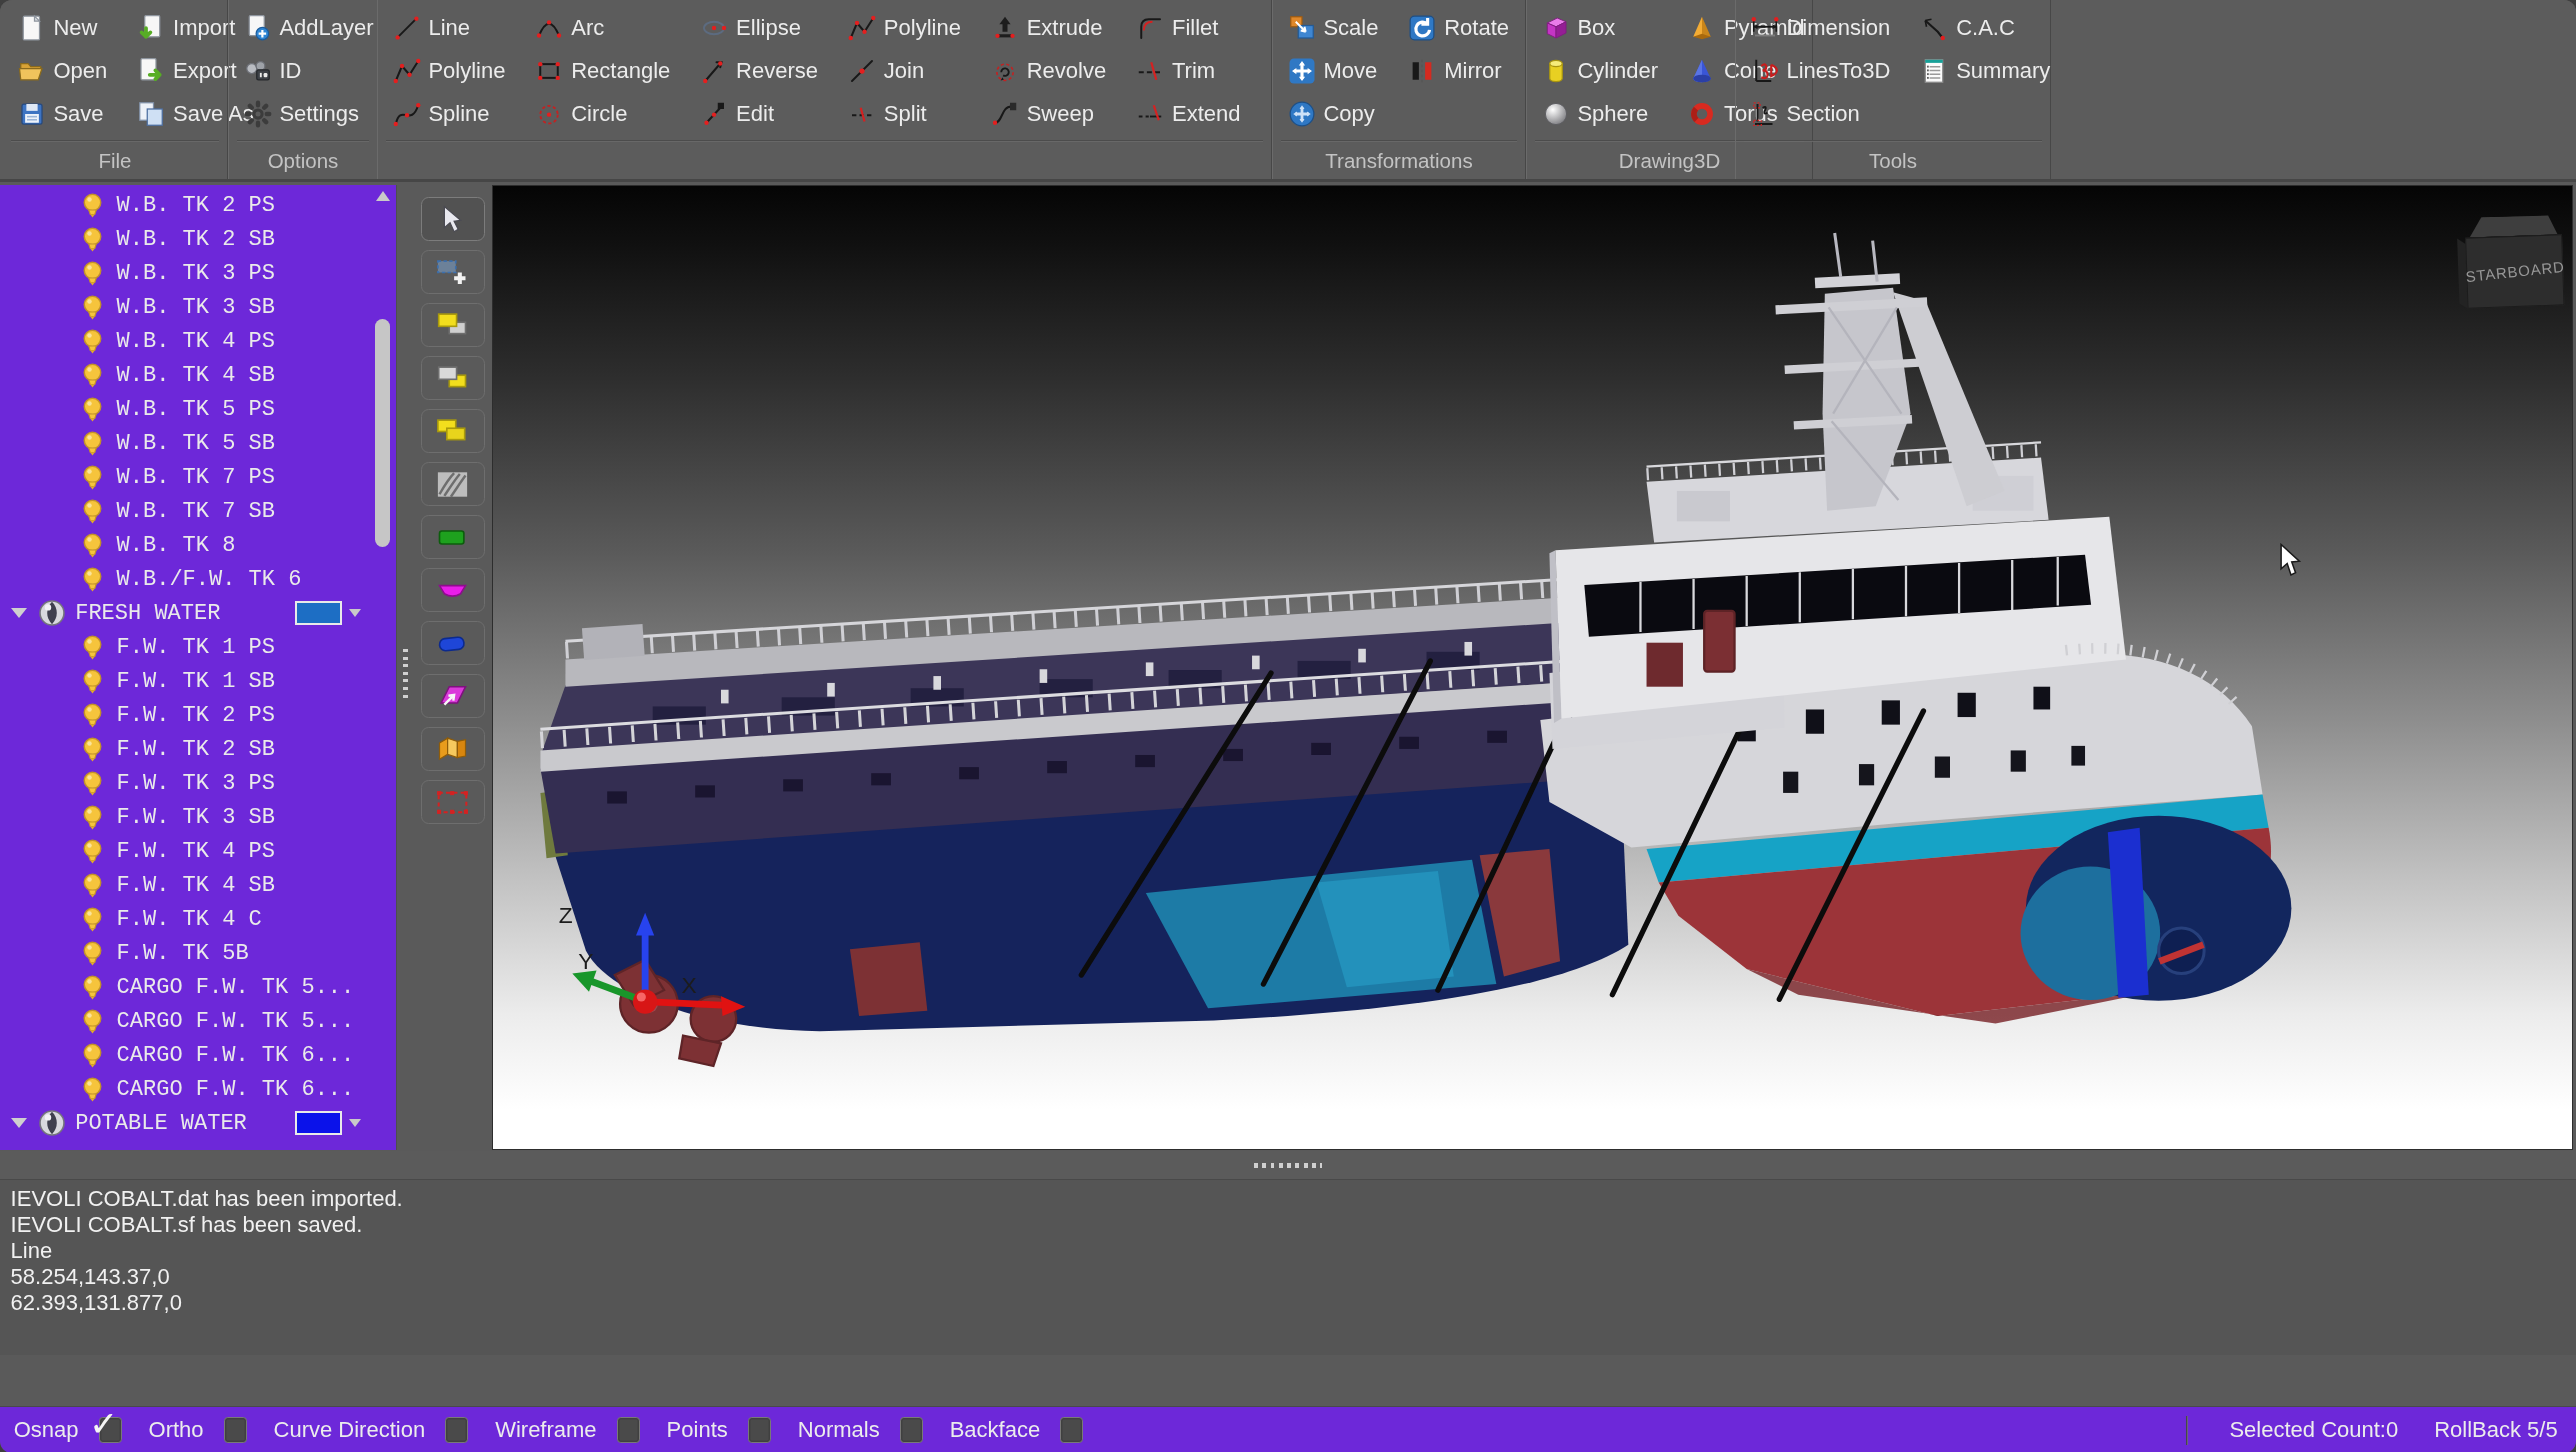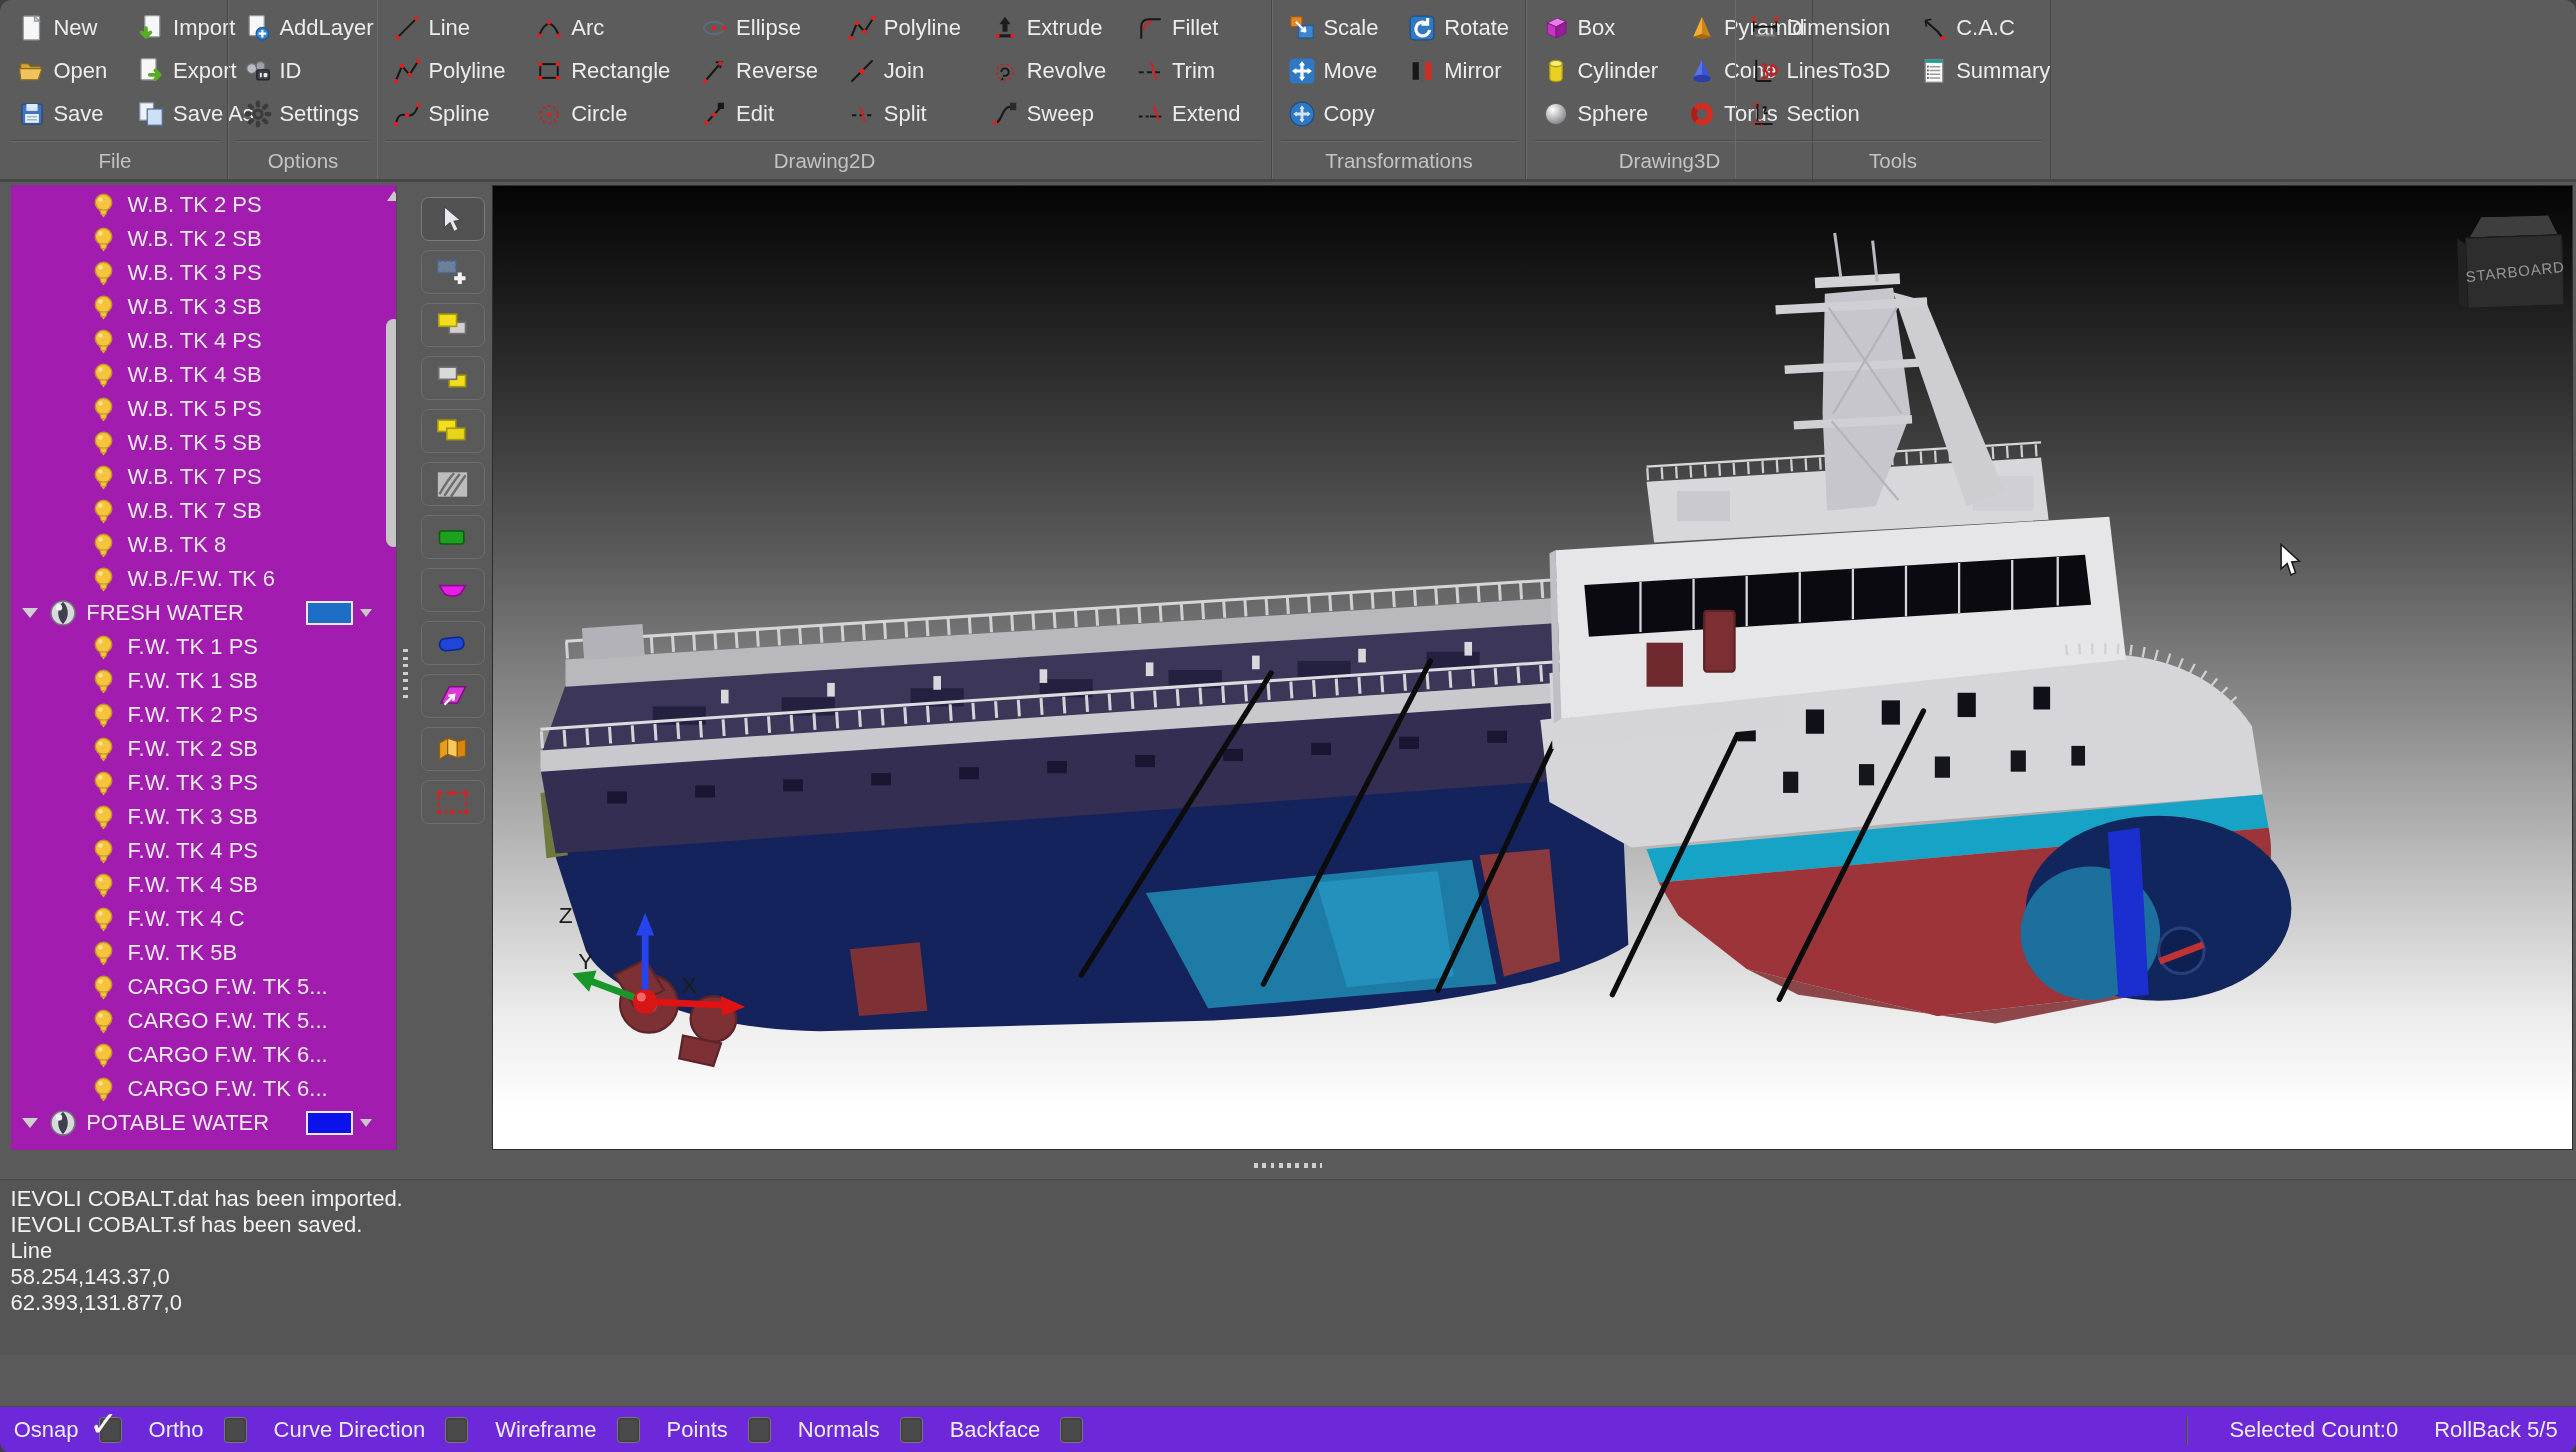--- a/index.html
+++ b/index.html
@@ -13,21 +13,21 @@
   .grp:first-child{border-left:none;}
   .grp::after{content:'';position:absolute;left:7.6px;right:7.6px;bottom:38px;height:0.8px;background:#4c4c4c;box-shadow:0 0.8px 0 #6c6c6c;}
   .grp-caption{position:absolute;bottom:6px;left:0;right:0;text-align:center;font-size:20.5px;color:#c3c3c3;}
   .grp-items{position:absolute;top:6px;left:10.6px;right:6px;bottom:44px;display:grid;
              grid-template-rows:repeat(3,1fr);grid-auto-flow:column;grid-auto-columns:max-content;column-gap:23px;}
   .rbtn{display:flex;align-items:center;gap:6.8px;border:none;background:transparent;color:#ececec;
         font-family:inherit;font-size:22px;padding:0 3px;cursor:default;white-space:nowrap;}
   .ric svg{width:30px;height:30px;display:block;}
 
   
-  .sidebar{position:absolute;left:11px;top:185px;width:396px;height:965px;background:#a21caf;box-sizing:border-box;}
+  .sidebar{position:absolute;left:0;top:185px;width:396px;height:965px;background:#6d28d9;box-sizing:border-box;font-family:Liberation Mono, monospace;}
   .tree{position:absolute;left:0;top:3px;right:27px;bottom:3px;overflow:hidden;}
   .trow{display:flex;align-items:center;height:34px;font-size:22px;color:#eaeaea;white-space:nowrap;}
   .trow.leaf{padding-left:79px;}
   .trow.group{padding-left:10.6px;padding-right:7.6px;}
   .ic{width:27px;height:27px;margin-right:10.6px;flex:none;}
   .ic svg{width:27px;height:27px;display:block;}
   .ic.g{width:32px;height:32px;margin-right:7.6px;}
   .ic.g svg{width:32px;height:32px;}
   .tri{width:0;height:0;border-left:8.3px solid transparent;border-right:8.3px solid transparent;
        border-top:10.6px solid #cfcfcf;margin-right:9px;flex:none;}
@@ -376,21 +376,20 @@
             <span class="ric">
               <svg viewBox="0 0 48 48">
                 <path d="M6 28 H22" stroke="#181818" stroke-width="3" stroke-dasharray="6 5"></path>
                 <path d="M24 28 H42" stroke="#181818" stroke-width="3"></path>
                 <path d="M30 10 L38 34" stroke="#d42222" stroke-width="3.6"></path>
               </svg>
             </span>
             <span class="rlbl">Extend</span>
           </button>
         </div>
-        <div class="grp-caption">Drawing2D</div>
       </div>
       <div class="grp" style="left: 1272px; width: 254px;">
         <div class="grp-items">
           <button class="rbtn">
             <span class="ric">
               <svg viewBox="0 0 48 48">
                 <rect x="6" y="6" width="18" height="16" fill="#e0882a" stroke="#9c5c14" stroke-width="2"></rect>
                 <rect x="18" y="20" width="24" height="20" fill="#3f86d1" stroke="#235a96" stroke-width="2"></rect>
                 <path d="M14 14 L30 30 m0 0 l-8 -2 m8 2 l-2 -8" stroke="#fff" stroke-width="3" fill="none"></path>
               </svg>

